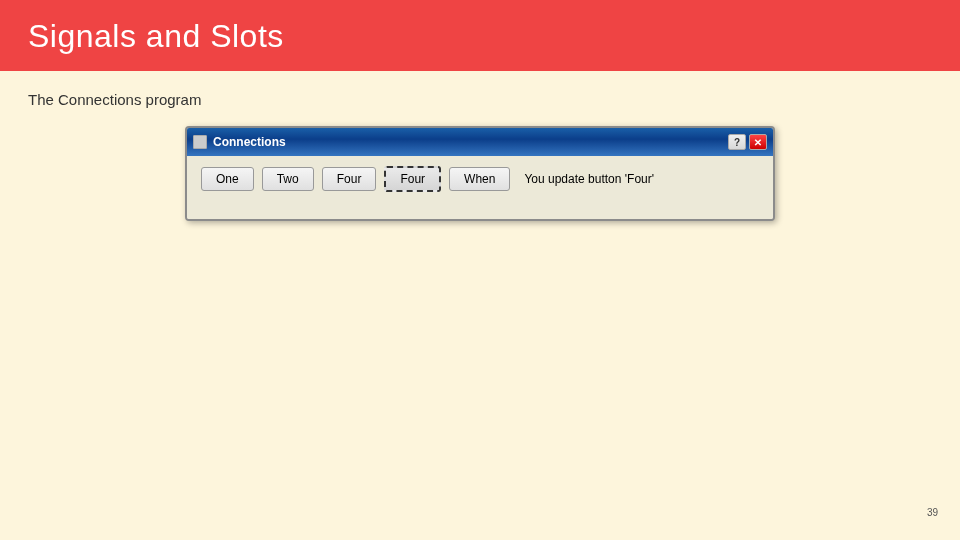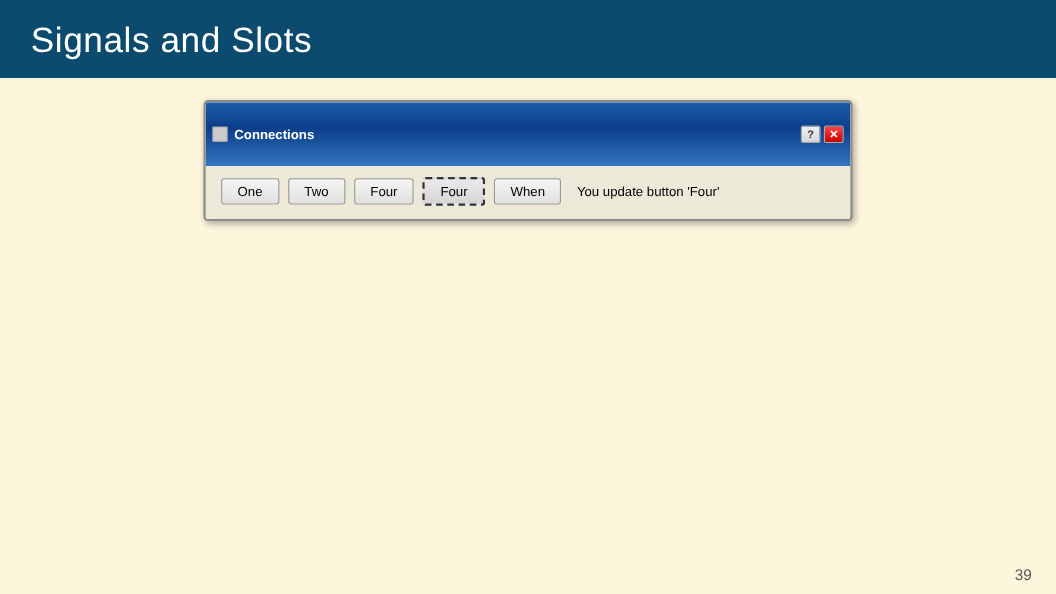--- a/index.html
+++ b/index.html
@@ -13,21 +13,21 @@
     }
 
     .slide {
       width: 960px;
       height: 540px;
       display: flex;
       flex-direction: column;
     }
 
     .header {
-      background: #0c4a6e;
+      background: #ef4444;
       padding: 18px 28px 16px 28px;
       flex-shrink: 0;
     }
 
     .header-title {
       color: #fff;
       font-size: 32px;
       font-weight: 400;
       letter-spacing: 0.5px;
     }
@@ -57,21 +57,21 @@
       background: #ECE9D8;
       border: 2px solid #8B8B8B;
       border-radius: 4px;
       width: 590px;
       overflow: hidden;
       box-shadow: 2px 2px 6px rgba(0,0,0,0.3);
     }
 
     .dialog-titlebar {
       background: linear-gradient(to bottom, #1A5FA8 0%, #0B3E8A 40%, #3474C0 100%);
-      padding: 21px 6px;
+      padding: 6px 6px;
       display: flex;
       align-items: center;
       justify-content: space-between;
     }
 
     .dialog-title-left {
       display: flex;
       align-items: center;
       gap: 6px;
     }
@@ -114,21 +114,21 @@
       background: linear-gradient(to bottom, #f0f0f0, #d8d8d8);
       color: #333;
     }
 
     .dialog-btn-close {
       background: linear-gradient(to bottom, #f44, #c00);
       color: #fff;
     }
 
     .dialog-body {
-      padding: 10px 14px 12px 14px;
+      padding: 10px 14px 27px 14px;
       display: flex;
       align-items: center;
       gap: 8px;
       background: #ECE9D8;
     }
 
     .dialog-button {
       background: linear-gradient(to bottom, #f5f5f5, #e0e0e0);
       border: 1px solid #999;
       border-radius: 3px;
@@ -152,37 +152,38 @@
 
     .description-text {
       font-size: 16px;
       color: #111;
       line-height: 1.55;
       max-width: 860px;
     }
 
     .page-number {
       position: absolute;
-      bottom: 10px;
+      bottom: 22px;
       right: 22px;
-      font-size: 14px;
+      font-size: 10px;
       color: #555;
     }
   </style>
 </head>
 <body>
 
 <div class="slide">
 
   <div class="header">
     <span class="header-title">Signals and Slots</span>
   </div>
 
   <div class="content-area">
 
+    <div class="subtitle">The Connections program</div>
 
     <div class="dialog-wrapper">
       <div class="dialog-box">
 
         <div class="dialog-titlebar">
           <div class="dialog-title-left">
             <div class="dialog-icon-small"></div>
             <span class="dialog-title-text">Connections</span>
           </div>
           <div class="dialog-controls">

